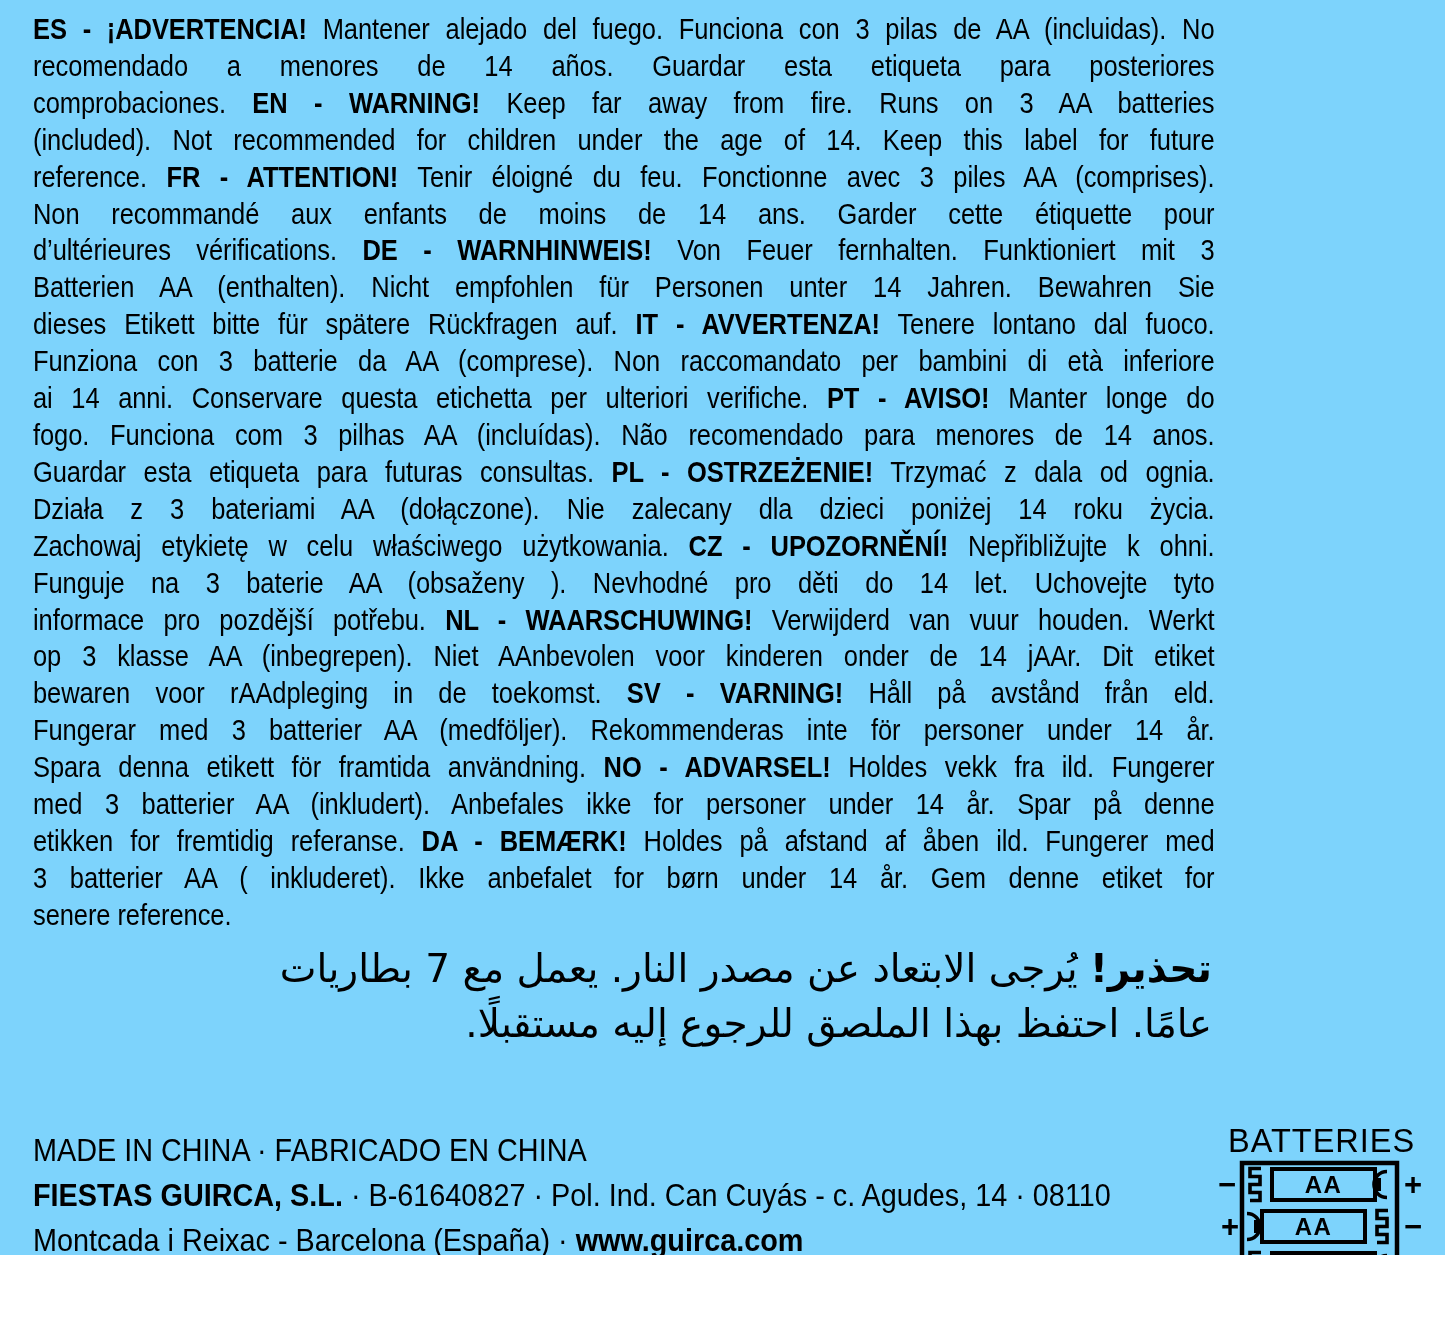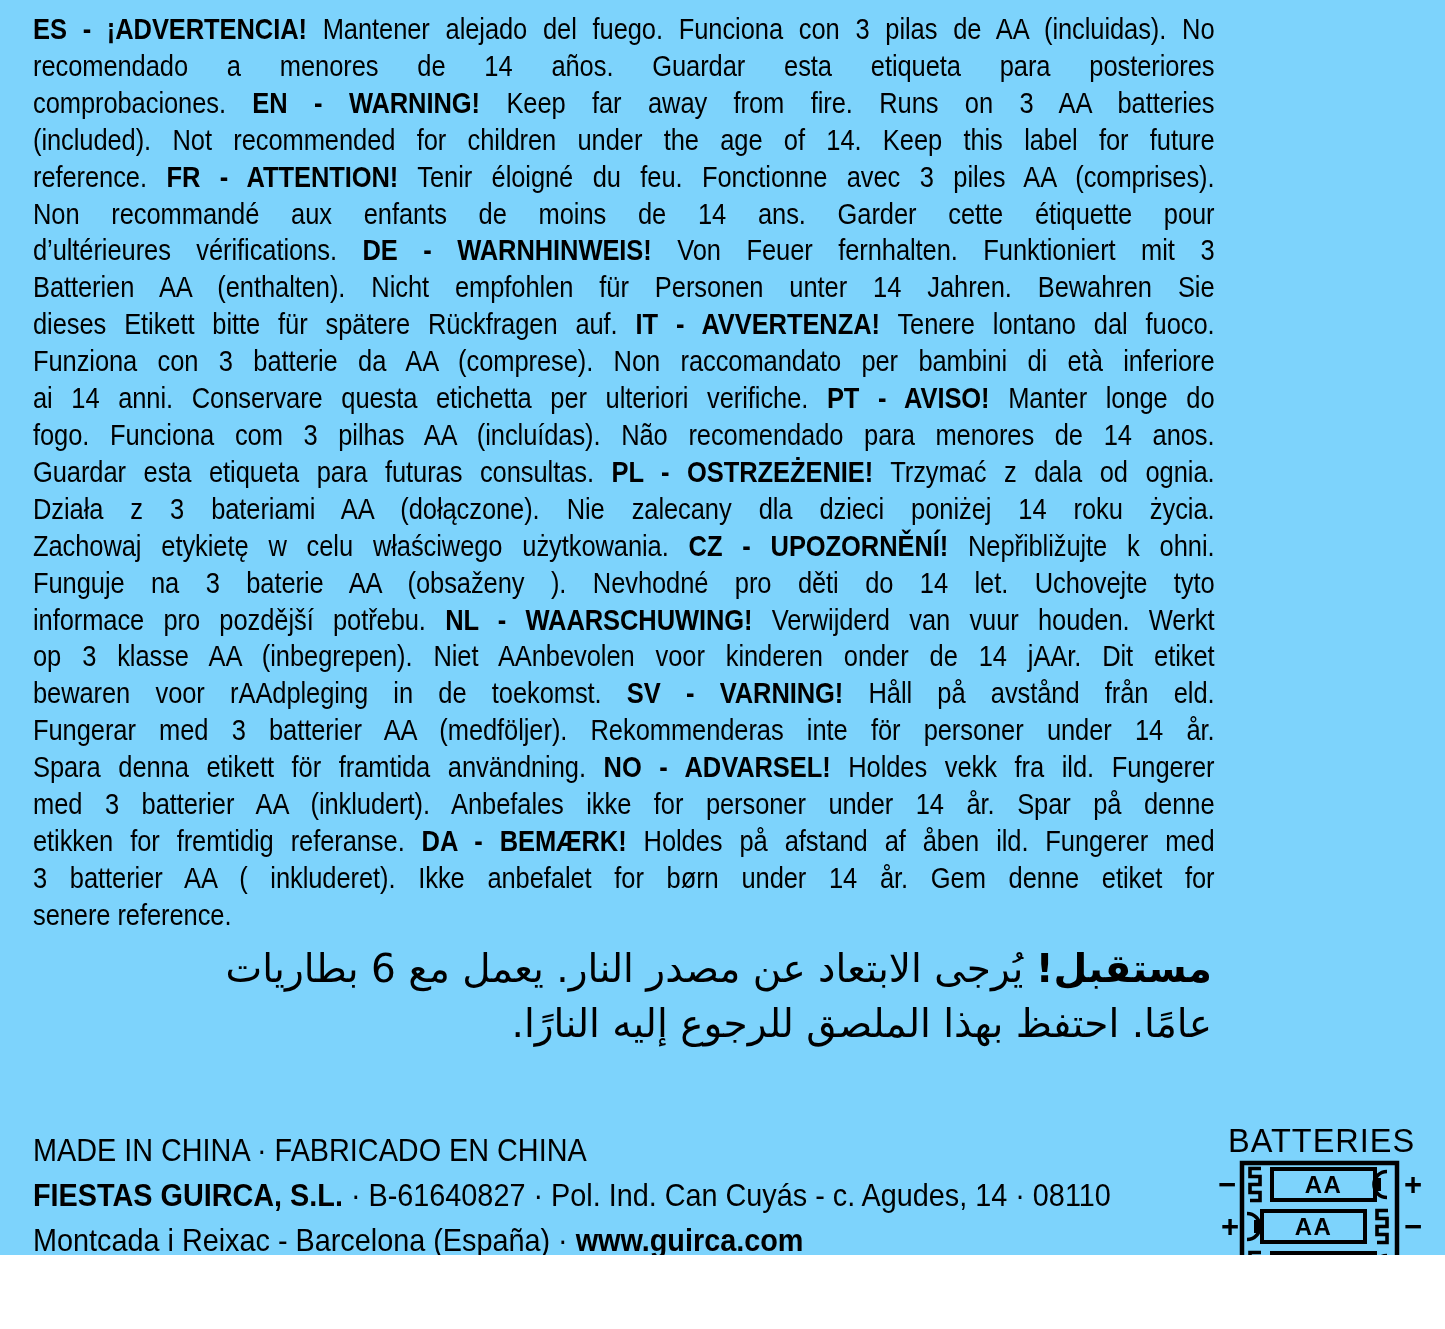--- a/index.html
+++ b/index.html
@@ -73,22 +73,22 @@
       <div class="warning-line"><span>bewaren voor rAAdpleging in de toekomst. </span><span class="b">SV - VARNING!</span><span> Håll på avstånd från eld.</span></div>
       <div class="warning-line"><span>Fungerar med 3 batterier AA (medföljer). Rekommenderas inte för personer under 14 år.</span></div>
       <div class="warning-line"><span>Spara denna etikett för framtida användning. </span><span class="b">NO - ADVARSEL!</span><span> Holdes vekk fra ild. Fungerer</span></div>
       <div class="warning-line"><span>med 3 batterier AA (inkludert). Anbefales ikke for personer under 14 år. Spar på denne</span></div>
       <div class="warning-line"><span>etikken for fremtidig referanse. </span><span class="b">DA - BEMÆRK!</span><span> Holdes på afstand af åben ild. Fungerer med</span></div>
       <div class="warning-line"><span>3 batterier AA ( inkluderet). Ikke anbefalet for børn under 14 år. Gem denne etiket for</span></div>
       <div class="warning-line final"><span>senere reference.</span></div>
     </div>
 
   <div id="arabic-block">
-      <div class="arabic-line"><span class="b">مستقبل!</span><span> يُرجى الابتعاد عن مصدر النار. يعمل مع 6 بطاريات</span></div>
-      <div class="arabic-line"><span>عامًا. احتفظ بهذا الملصق للرجوع إليه النارًا.</span></div>
+      <div class="arabic-line"><span class="b">تحذير!</span><span> يُرجى الابتعاد عن مصدر النار. يعمل مع 7 بطاريات</span></div>
+      <div class="arabic-line"><span>عامًا. احتفظ بهذا الملصق للرجوع إليه مستقبلًا.</span></div>
     </div>
 
   <div id="footer-block">
       <div class="footer-line"><span>MADE IN CHINA · FABRICADO EN CHINA</span></div>
       <div class="footer-line"><span class="b">FIESTAS GUIRCA, S.L.</span><span> · B-61640827 · Pol. Ind. Can Cuyás - c. Agudes, 14 · 08110</span></div>
       <div class="footer-line"><span>Montcada i Reixac - Barcelona (España) · </span><span class="b">www.guirca.com</span></div>
     </div>
 
   <svg id="battery-diagram" width="255" height="190" viewBox="0 0 255 190">
     <defs>

